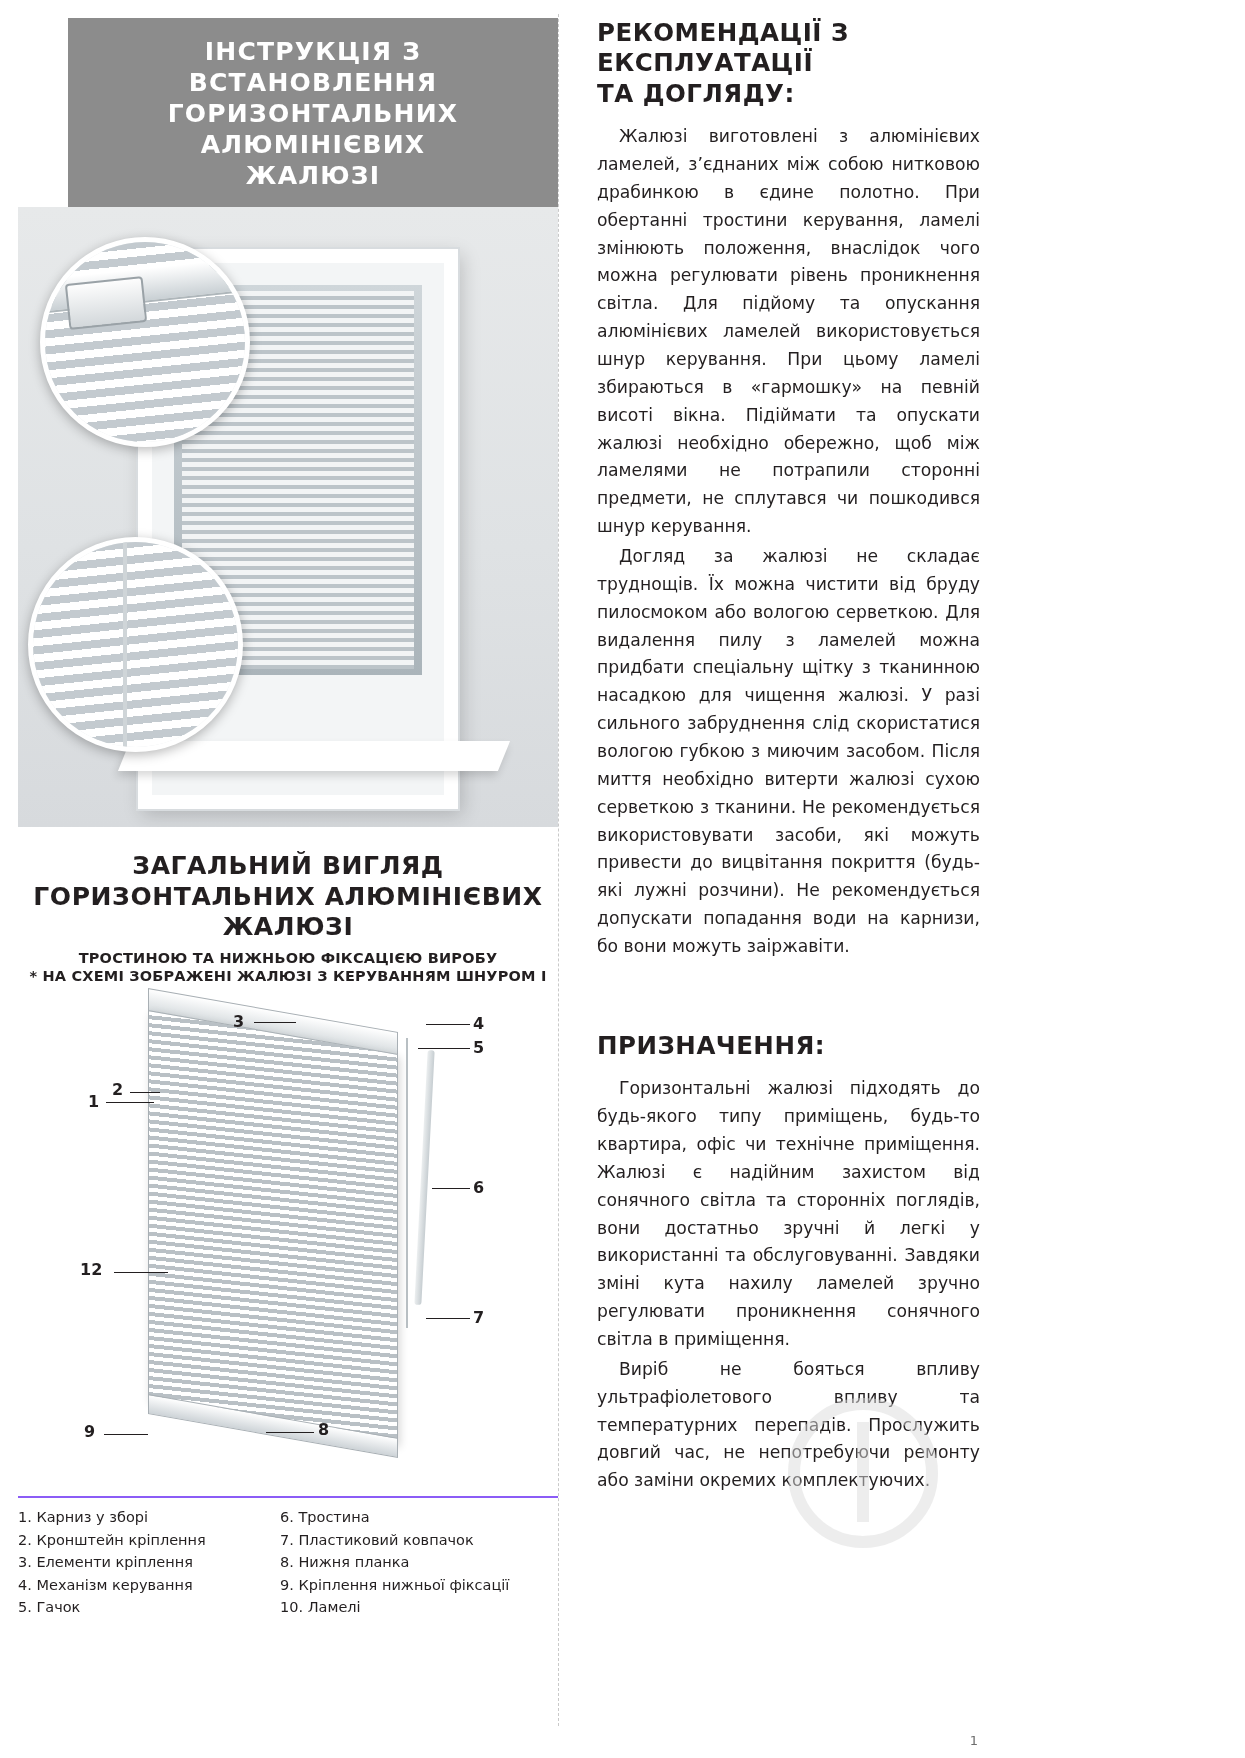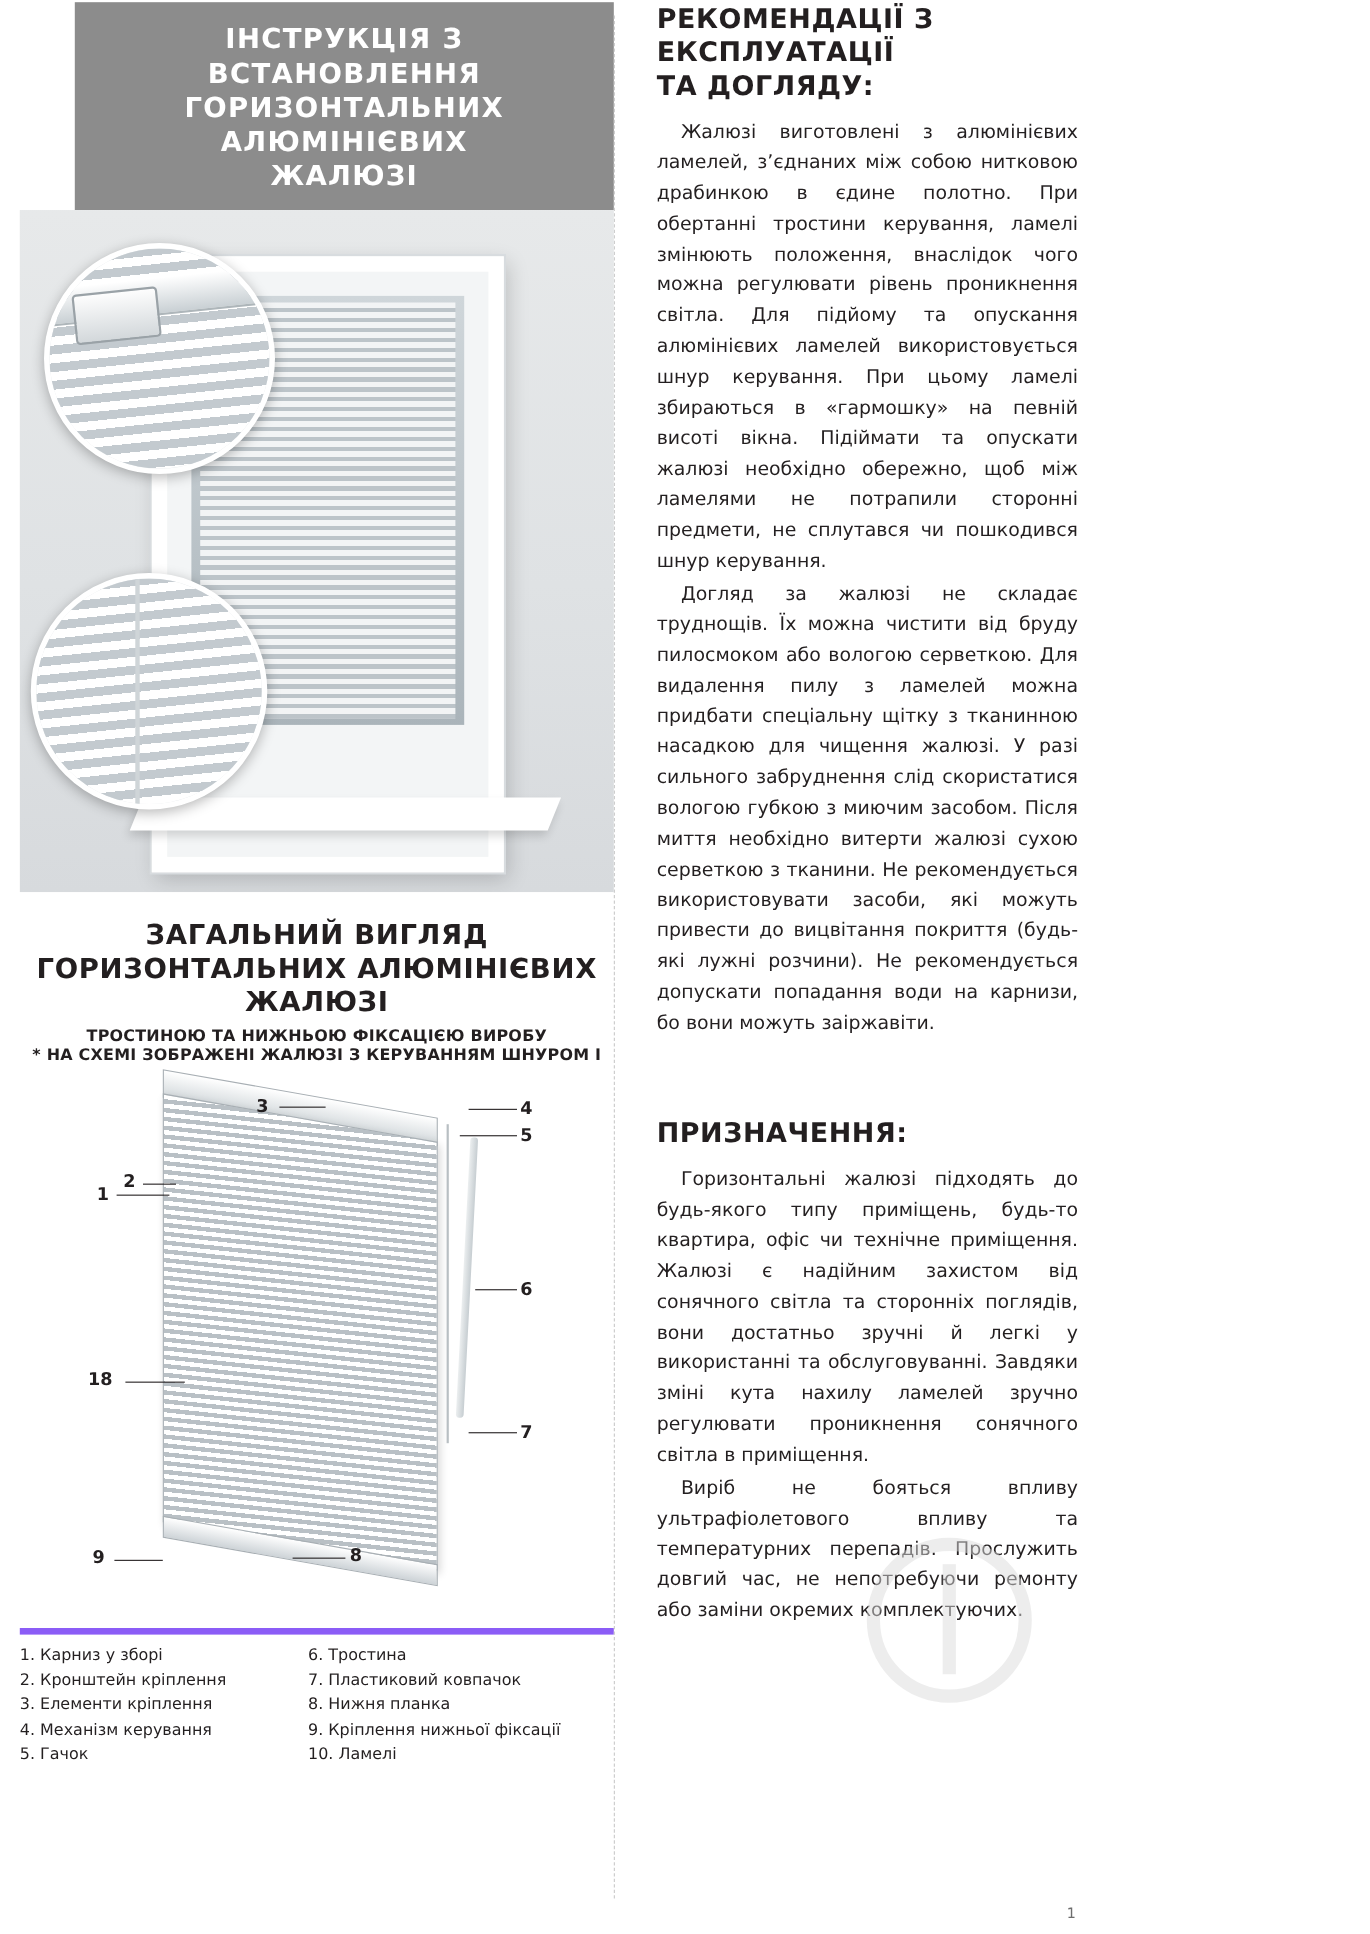--- a/index.html
+++ b/index.html
@@ -7,21 +7,21 @@
   body {
     width: 1245px; height: 1758px;
     background: #ffffff;
     font-family: "DejaVu Sans", sans-serif;
     position: relative;
     overflow: hidden;
   }
   .page {
     position: relative;
     width: 998px; height: 1758px;
-    padding: 2px 18px 10px 18px;
+    padding: 18px 18px 10px 18px;
   }
   .divider-v {
     position: absolute;
     left: 558px; top: 14px;
     width: 0; height: 1712px;
     border-left: 1px dashed #c9c9c9;
   }
   .cols { display: flex; height: 100%; }
   .col-left { width: 540px; }
   .col-right { width: 648px; margin-left: 39px; }
@@ -172,21 +172,21 @@
   .diagram .cordline {
     position:absolute; left: 388px; top: 46px; width: 2px; height: 290px;
     background: #b8bfc3;
   }
   .lbl {
     position:absolute; font-size: 16px; font-weight: bold; color: #231f20;
   }
   .ldr { position:absolute; background:#231f20; height: 1px; }
 
   .legend {
-    border-top: 6px solid #8b5cf6;
+    border-top: 2px solid #8b5cf6;
     margin-top: 4px; padding-top: 8px;
     display: flex; gap: 14px;
     font-size: 14.5px; color: #231f20;
   }
   .legend ul { list-style:none; margin:0; padding:0; }
   .legend li { line-height: 1.55; white-space: nowrap; }
   .legend .col-a { width: 248px; }
 
   
   .r-title {
@@ -290,21 +290,21 @@
         <div class="lbl" style="left:94px; top:88px;">2</div>
         <div class="ldr" style="left:88px; top:110px; width:48px;"></div>
         <div class="ldr" style="left:112px; top:100px; width:30px;"></div>
 
         <div class="lbl" style="left:455px; top:186px;">6</div>
         <div class="ldr" style="left:414px; top:196px; width:38px;"></div>
 
         <div class="lbl" style="left:455px; top:316px;">7</div>
         <div class="ldr" style="left:408px; top:326px; width:44px;"></div>
 
-        <div class="lbl" style="left:62px; top:268px;">18</div>
+        <div class="lbl" style="left:62px; top:268px;">12</div>
         <div class="ldr" style="left:96px; top:280px; width:54px;"></div>
 
         <div class="lbl" style="left:66px; top:430px;">9</div>
         <div class="ldr" style="left:86px; top:442px; width:44px;"></div>
 
         <div class="lbl" style="left:300px; top:428px;">8</div>
         <div class="ldr" style="left:248px; top:440px; width:48px;"></div>
       </div>
 
       <div class="legend">

